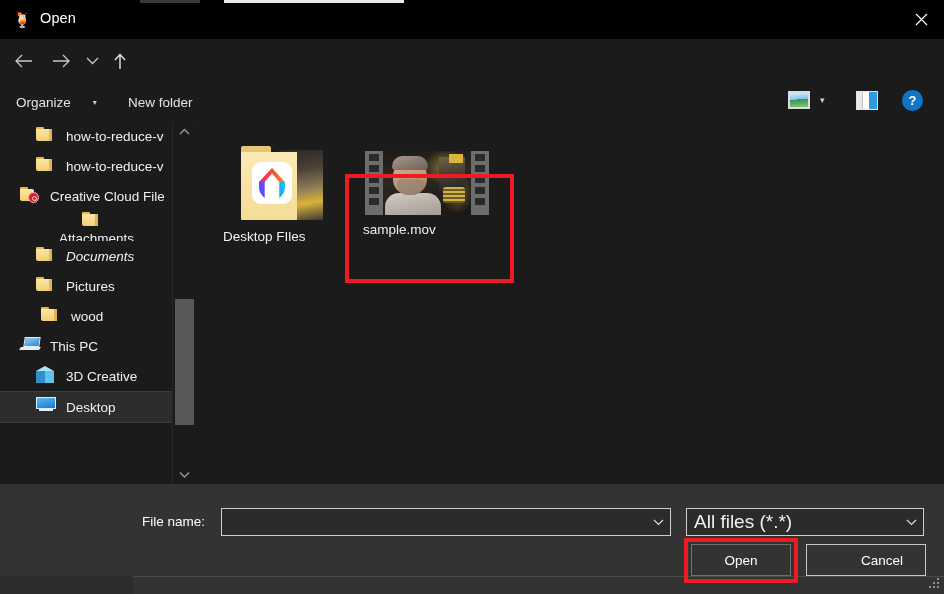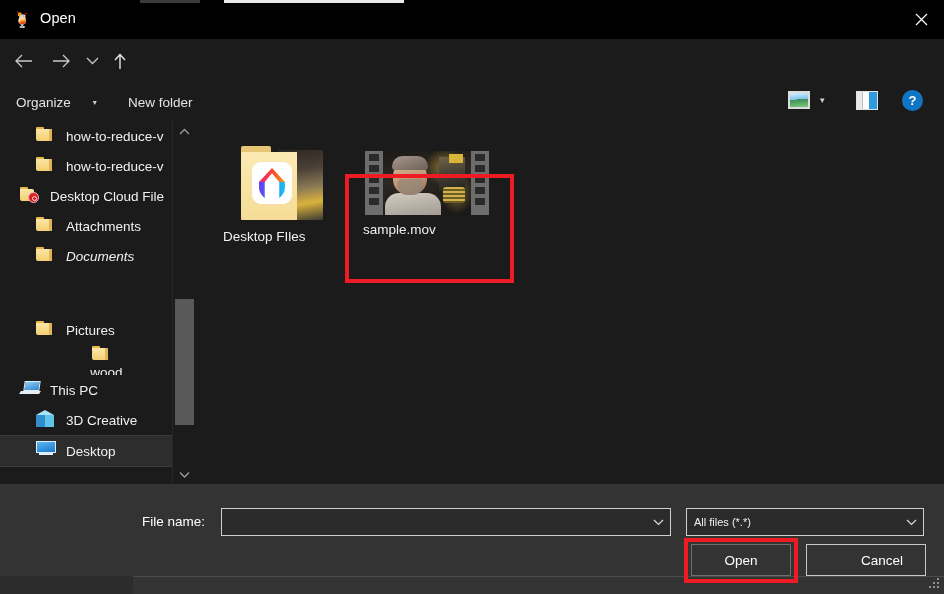--- a/index.html
+++ b/index.html
@@ -610,21 +610,21 @@
     width: 238px; height: 28px;
     background: #2b2b2b;
     border: 1px solid #cfcfcf;
     box-sizing: border-box;
     display: flex; align-items: center;
   }
   #filter-value {
     flex: 1;
     padding-left: 7px;
     color: #f0f0f0;
-    font-size: 11px;
+    font-size: 19px;
   }
   #filter-caret {
     width: 24px;
     display:flex; align-items:center; justify-content:center;
     color: #dcdcdc; font-size: 10px;
   }
   .dlg-btn {
     position: absolute;
     height: 32px;
     background: #333333;
@@ -768,35 +768,35 @@
         <div class="tree-item" style="padding-left: 36px;">
           <span class="ti-icon"><span class="folder-ico"><span class="tab"></span><span class="body"></span><span class="fold"></span></span></span>
           <span class="ti-label">how-to-reduce-v</span>
         </div>
         <div class="tree-item" style="padding-left: 36px;">
           <span class="ti-icon"><span class="folder-ico"><span class="tab"></span><span class="body"></span><span class="fold"></span></span></span>
           <span class="ti-label">how-to-reduce-v</span>
         </div>
         <div class="tree-item" style="padding-left: 20px;">
           <span class="ti-icon"><span class="cc-ico"><span class="cf-tab"></span><span class="cf-body"></span><span class="cc-badge"></span></span></span>
-          <span class="ti-label">Desktop Cloud File</span>
-        </div>
-        <div class="tree-item" style="padding-left: 36px;">
+          <span class="ti-label">Creative Cloud File</span>
+        </div>
+        <div class="tree-item" style="padding-left: 21px; flex-direction: column;">
           <span class="ti-icon"><span class="folder-ico"><span class="tab"></span><span class="body"></span><span class="fold"></span></span></span>
           <span class="ti-label">Attachments</span>
         </div>
         <div class="tree-item" style="padding-left: 36px; font-style: italic;">
           <span class="ti-icon"><span class="folder-ico"><span class="tab"></span><span class="body"></span><span class="fold"></span></span></span>
           <span class="ti-label">Documents</span>
         </div>
-        <div class="tree-item" style="padding-left: 36px; margin-top: 44px;">
+        <div class="tree-item" style="padding-left: 36px;">
           <span class="ti-icon"><span class="folder-ico"><span class="tab"></span><span class="body"></span><span class="fold"></span></span></span>
           <span class="ti-label">Pictures</span>
         </div>
-        <div class="tree-item" style="padding-left: 41px; flex-direction: column;">
+        <div class="tree-item" style="padding-left: 41px;">
           <span class="ti-icon"><span class="folder-ico"><span class="tab"></span><span class="body"></span><span class="fold"></span></span></span>
           <span class="ti-label">wood</span>
         </div>
         <div class="tree-item" style="padding-left: 20px;">
           <span class="ti-icon"><span class="pc-ico"><span class="stand"></span><span class="mon"></span></span></span>
           <span class="ti-label">This PC</span>
         </div>
         <div class="tree-item" style="padding-left: 36px;">
           <span class="ti-icon"><span class="cube-ico"><span class="top"></span><span class="lft"></span><span class="rgt"></span></span></span>
           <span class="ti-label">3D Creative</span>

